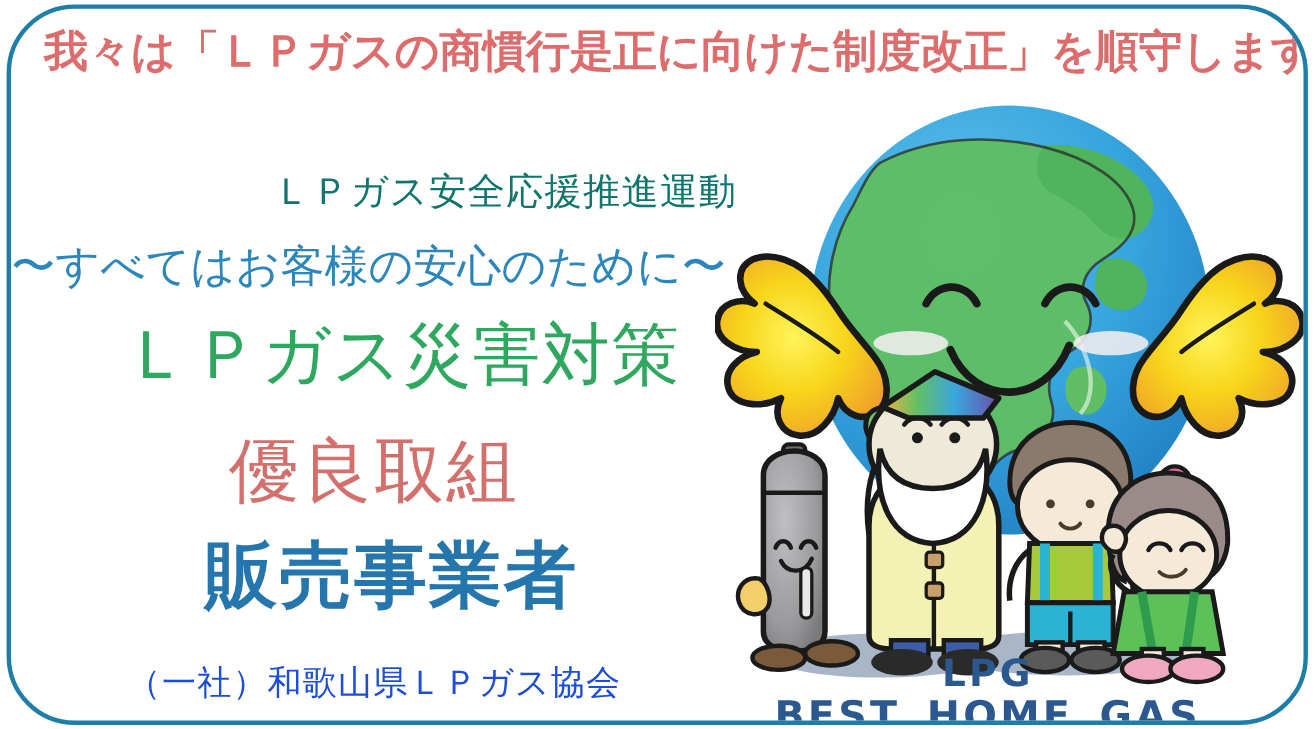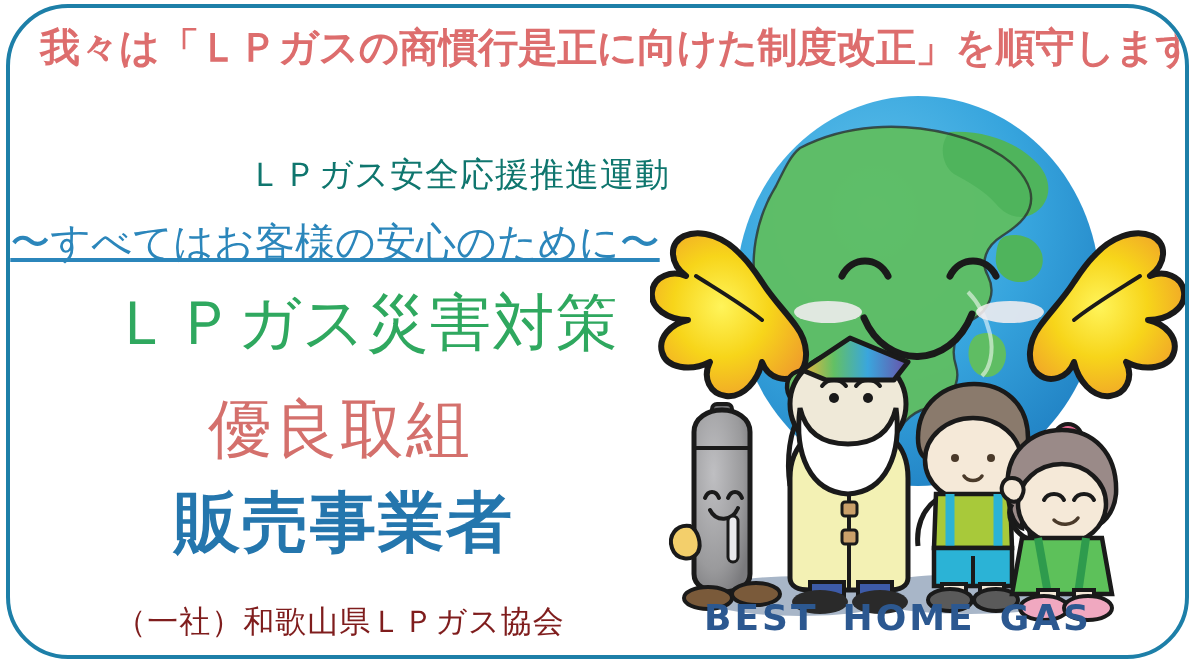--- a/index.html
+++ b/index.html
@@ -76,21 +76,20 @@
     position: absolute;
     left: 0;
     top: 212px;
     width: 650px;
     text-align: center;
     font-size: 40px;
     line-height: 1.1;
     color: #2b86bb;
     letter-spacing: 0px;
     white-space: nowrap;
-    text-decoration: underline;
   }
 
   .title-green {
     position: absolute;
     left: 0;
     top: 282px;
     width: 650px;
     text-align: center;
     font-size: 62px;
     line-height: 1.05;
@@ -109,41 +108,41 @@
     font-size: 64px;
     line-height: 1.05;
     font-weight: normal;
     color: #d4706c;
     letter-spacing: 2px;
     white-space: nowrap;
   }
 
   .award-blue {
     position: absolute;
-    left: 4px;
+    left: 16px;
     top: 480px;
     width: 660px;
     text-align: center;
     font-size: 66px;
     line-height: 1.05;
     font-weight: bold;
     color: #2476ad;
     letter-spacing: 2px;
     white-space: nowrap;
   }
 
   .association {
     position: absolute;
     left: 0;
     top: 596px;
     width: 660px;
     text-align: center;
     font-size: 31px;
     line-height: 1.1;
-    color: #7f1d1d;
+    color: #1d4ed8;
     letter-spacing: 1px;
     white-space: nowrap;
   }
 
   
   .illus {
     position: absolute;
     left: 640px;
     top: 78px;
     width: 545px;
@@ -385,19 +384,20 @@
 
           <rect x="388" y="504" width="20" height="12" fill="#f5e9d8" stroke="#1a1a1a" stroke-width="4"></rect>
           <rect x="424" y="504" width="20" height="12" fill="#f5e9d8" stroke="#1a1a1a" stroke-width="4"></rect>
           <ellipse cx="394" cy="522" rx="24" ry="12" fill="#f0a8c0" stroke="#1a1a1a" stroke-width="4"></ellipse>
           <ellipse cx="438" cy="522" rx="24" ry="12" fill="#f0a8c0" stroke="#1a1a1a" stroke-width="4"></ellipse>
         </g>
       </svg>
     </div>
 
     <div class="brand">
+      <div class="lpg">LPG</div>
       <div class="row">
         <span>BEST</span><span>HOME</span><span>GAS</span>
       </div>
     </div>
 
   </div>
 </div>
 
 </body></html>

